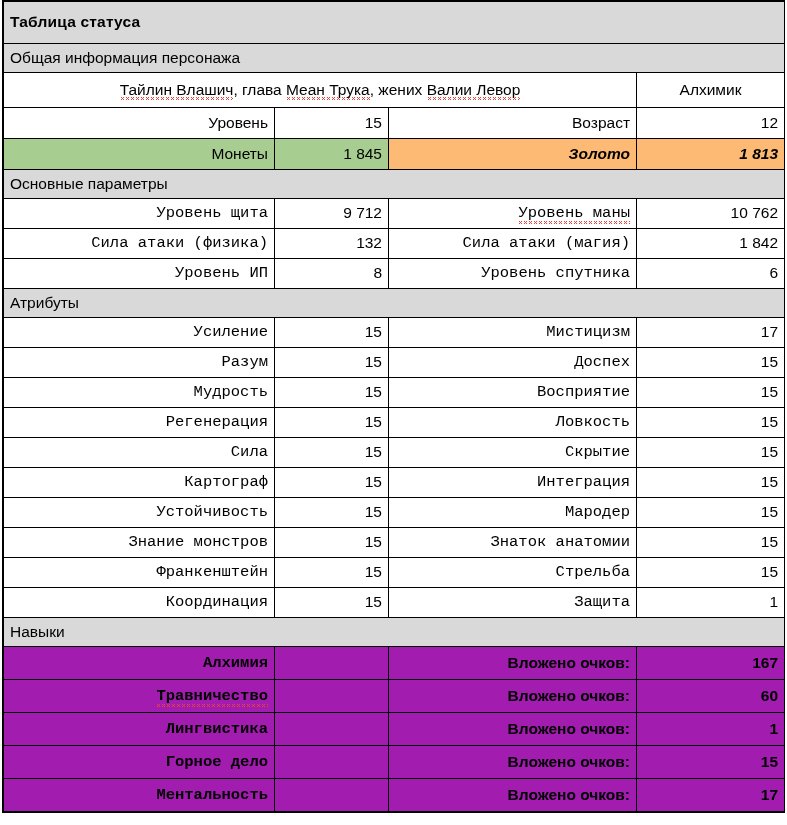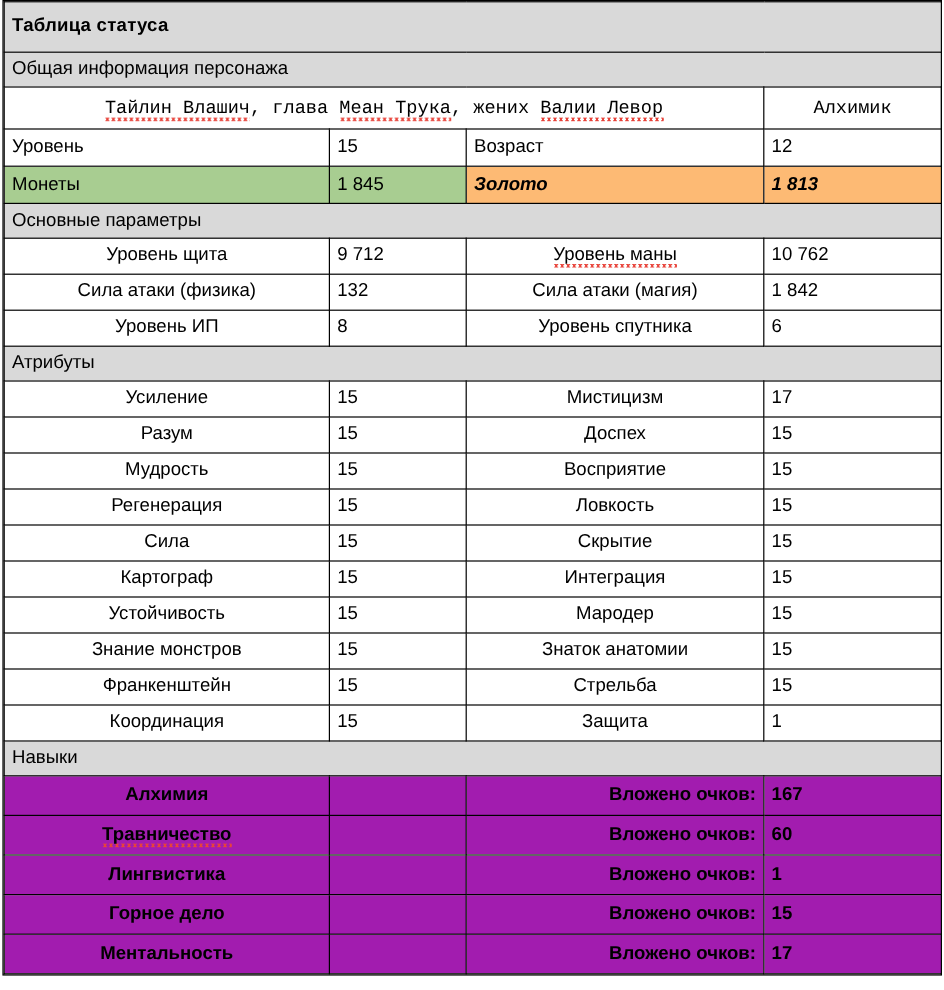--- a/index.html
+++ b/index.html
@@ -58,34 +58,33 @@
   .r-section td {
     height: 28px;
     background: #d9d9d9;
     text-align: left;
     font-size: 16px;
   }
   .r-name td {
     height: 34px;
     font-size: 17px;
     text-align: center;
-    font-family: Liberation Mono, monospace;
   }
   .r-pair td { height: 30px; }
   .r-attr td { height: 29px; font-size: 15.5px; }
   .r-core td { height: 29px; font-size: 15.5px; }
   .r-skill td {
     height: 32px;
     background: #a21caf;
     font-weight: bold;
     font-size: 15.5px;
   }
 
-  .t-center { text-align: left; }
-  .t-left   { text-align: center; }
+  .t-center { text-align: right; }
+  .t-left   { text-align: right; font-family: Liberation Mono, monospace; }
   .t-right  { text-align: right; }
 
   .bg-green  { background: #a8cd91; }
   .bg-yellow { background: #fdba74; font-style: italic; }
 
   .bold { font-weight: bold; }
 
   
   .spell {
     text-decoration: none;

